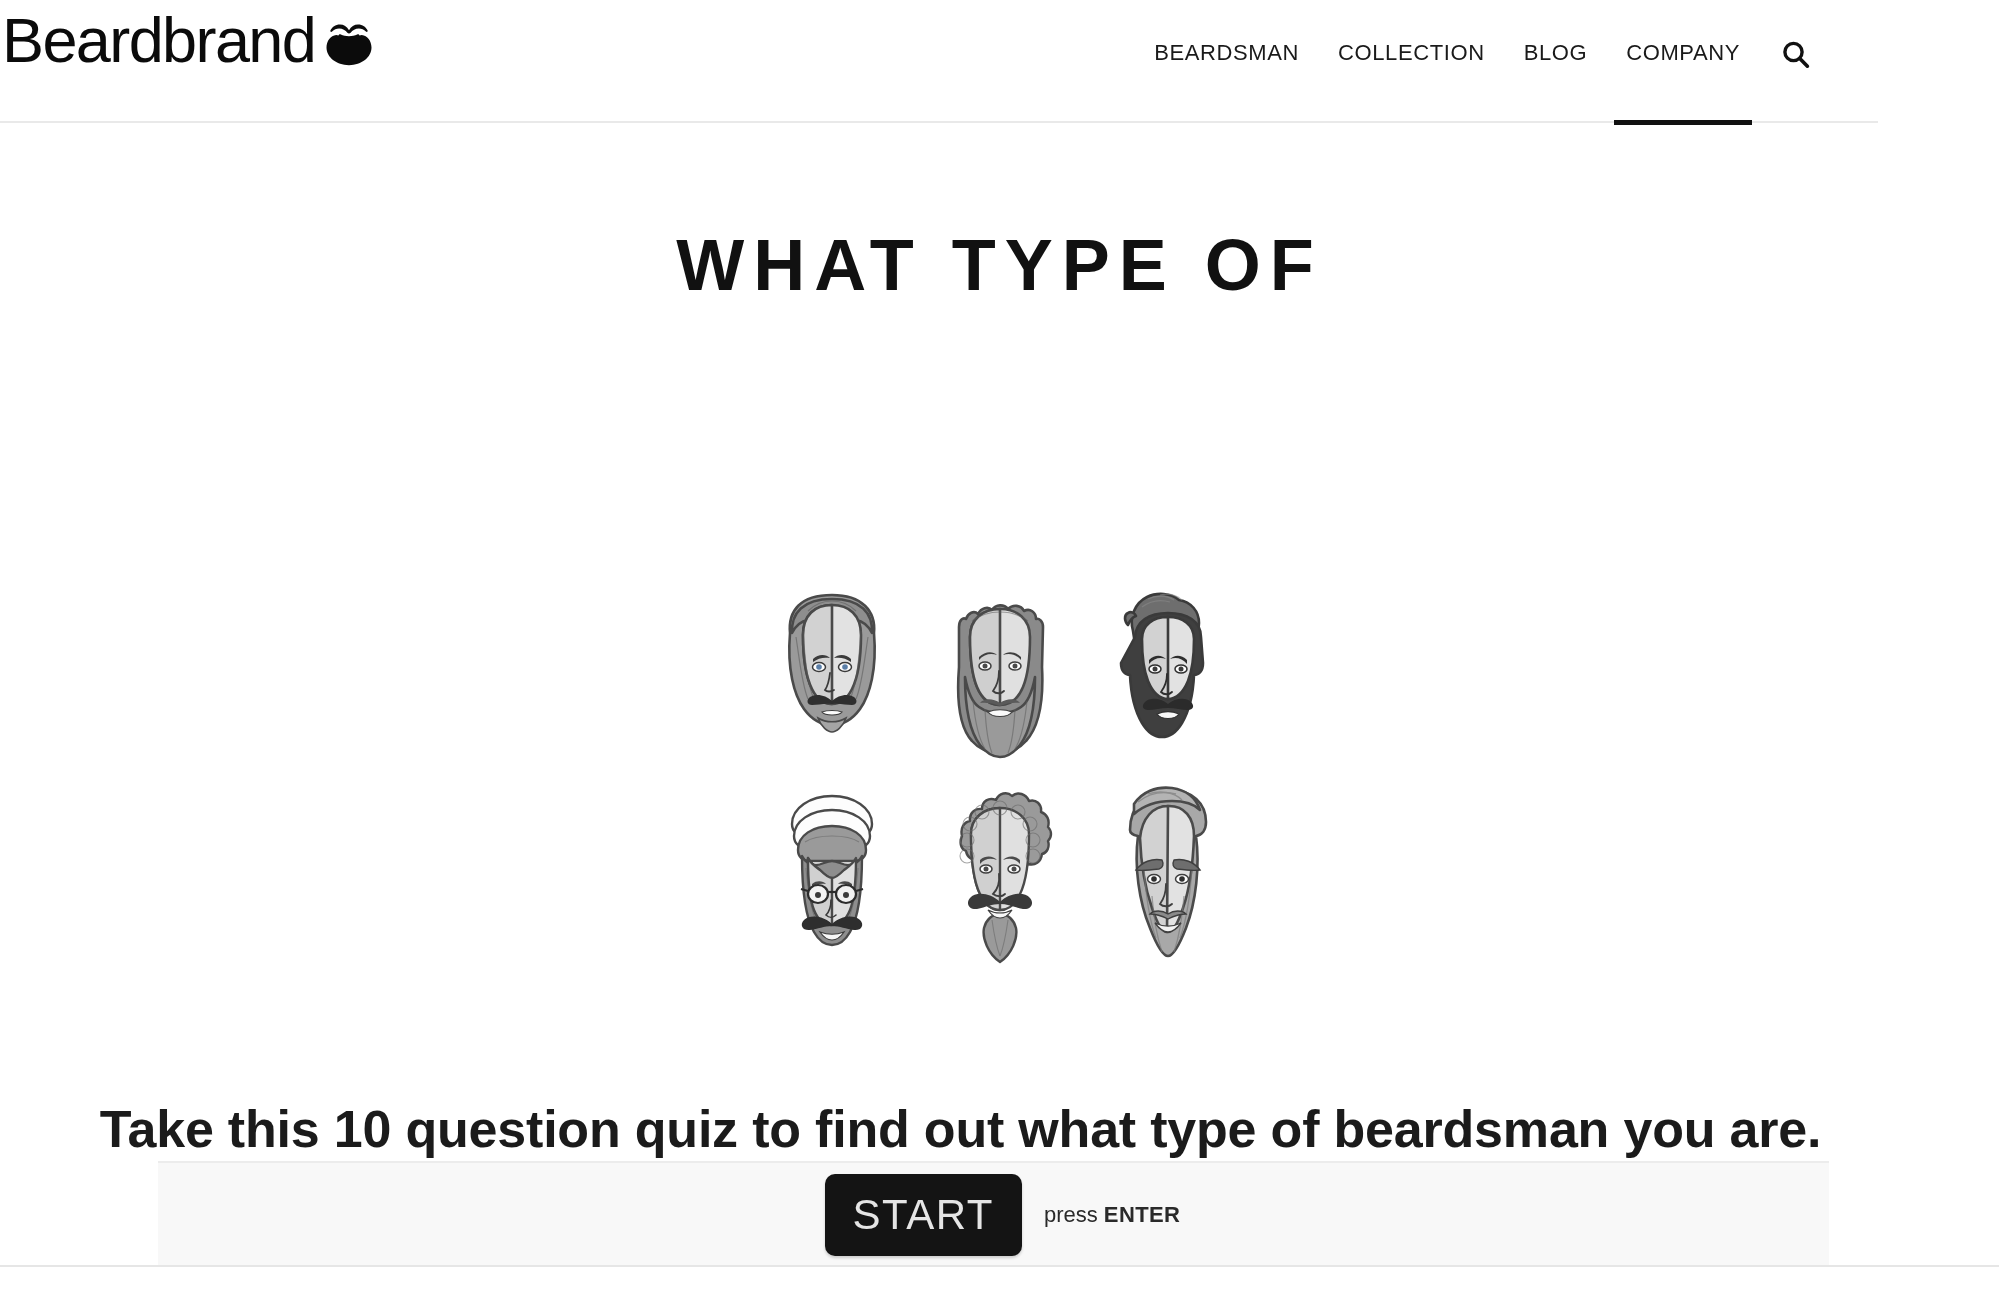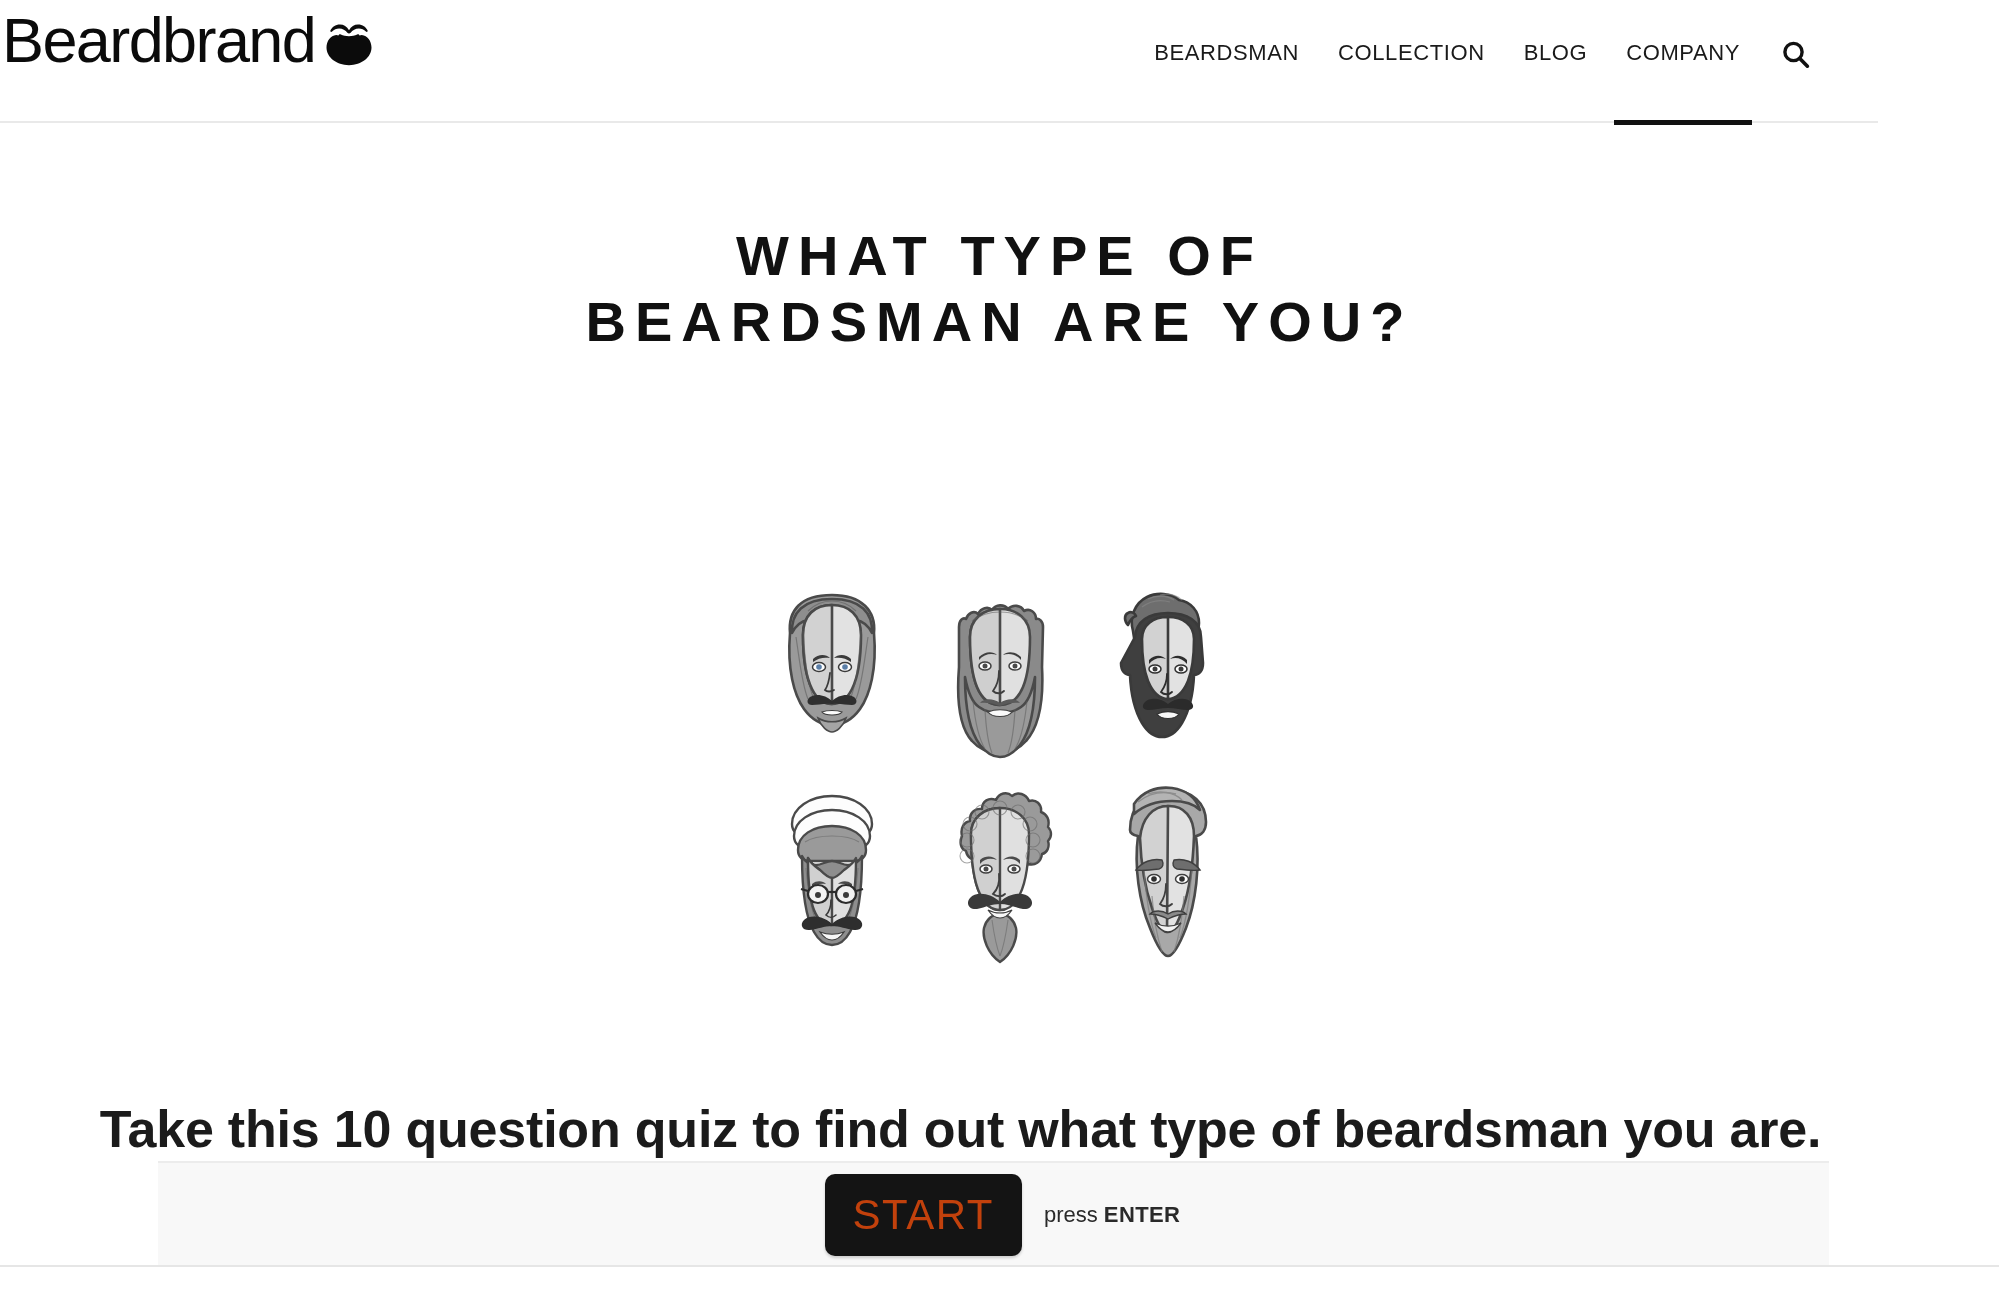--- a/index.html
+++ b/index.html
@@ -116,21 +116,21 @@
     width: 1999px;
     height: 1037px;
   }
 
   .quiz-title {
     position: absolute;
     top: 100px;
     left: 0;
     width: 1999px;
     text-align: center;
-    font-size: 56px;
+    font-size: 72px;
     font-weight: 700;
     letter-spacing: 9px;
     line-height: 1.18;
     color: #111111;
   }
 
   .faces-grid {
     position: absolute;
     top: 455px;
     left: 50%;
@@ -185,21 +185,21 @@
     padding-left: 18px;
   }
   .start-button {
     display: inline-flex;
     align-items: center;
     justify-content: center;
     min-width: 182px;
     height: 82px;
     padding: 0 28px;
     background: #141414;
-    color: #c2410c;
+    color: #e5e5e5;
     border: none;
     border-radius: 10px;
     font-family: "Liberation Sans", sans-serif;
     font-size: 42px;
     font-weight: 400;
     letter-spacing: 1.5px;
     cursor: pointer;
     box-shadow: 0 2px 3px rgba(0,0,0,0.18);
   }
   .press-enter {
@@ -254,21 +254,20 @@
         </span>
       </button>
 
     </div>
   </header>
 
   <main class="quiz-main">
 
     <h1 class="quiz-title">
       <span>WHAT TYPE OF</span><br>
-      <span>BEARDSMAN ARE YOU?</span>
     </h1>
 
     <div class="faces-grid">
 
       <div class="face-cell">
         <svg viewBox="0 0 120 190" xmlns="http://www.w3.org/2000/svg" aria-hidden="true">
           <g stroke="#4a4a4a" stroke-width="2.6" stroke-linejoin="round" stroke-linecap="round">
             <path d="M18 52c-2-22 10-38 42-38 30 0 44 16 42 38 3 36-4 62-14 76-8 11-18 16-28 16s-20-5-28-16C22 114 15 88 18 52z" fill="#9a9a9a"></path>
             <path d="M20 52c-1-20 11-34 40-34s41 14 40 34c-4-8-10-12-16-13-8-1-14 3-24 3s-16-4-24-3c-6 1-12 5-16 13z" fill="#8e8e8e"></path>
             <path d="M31 54c0-20 12-30 29-30s29 10 29 30c0 24-3 42-9 54-5 10-12 15-20 15s-15-5-20-15c-6-12-9-30-9-54z" fill="#e2e2e2"></path>

